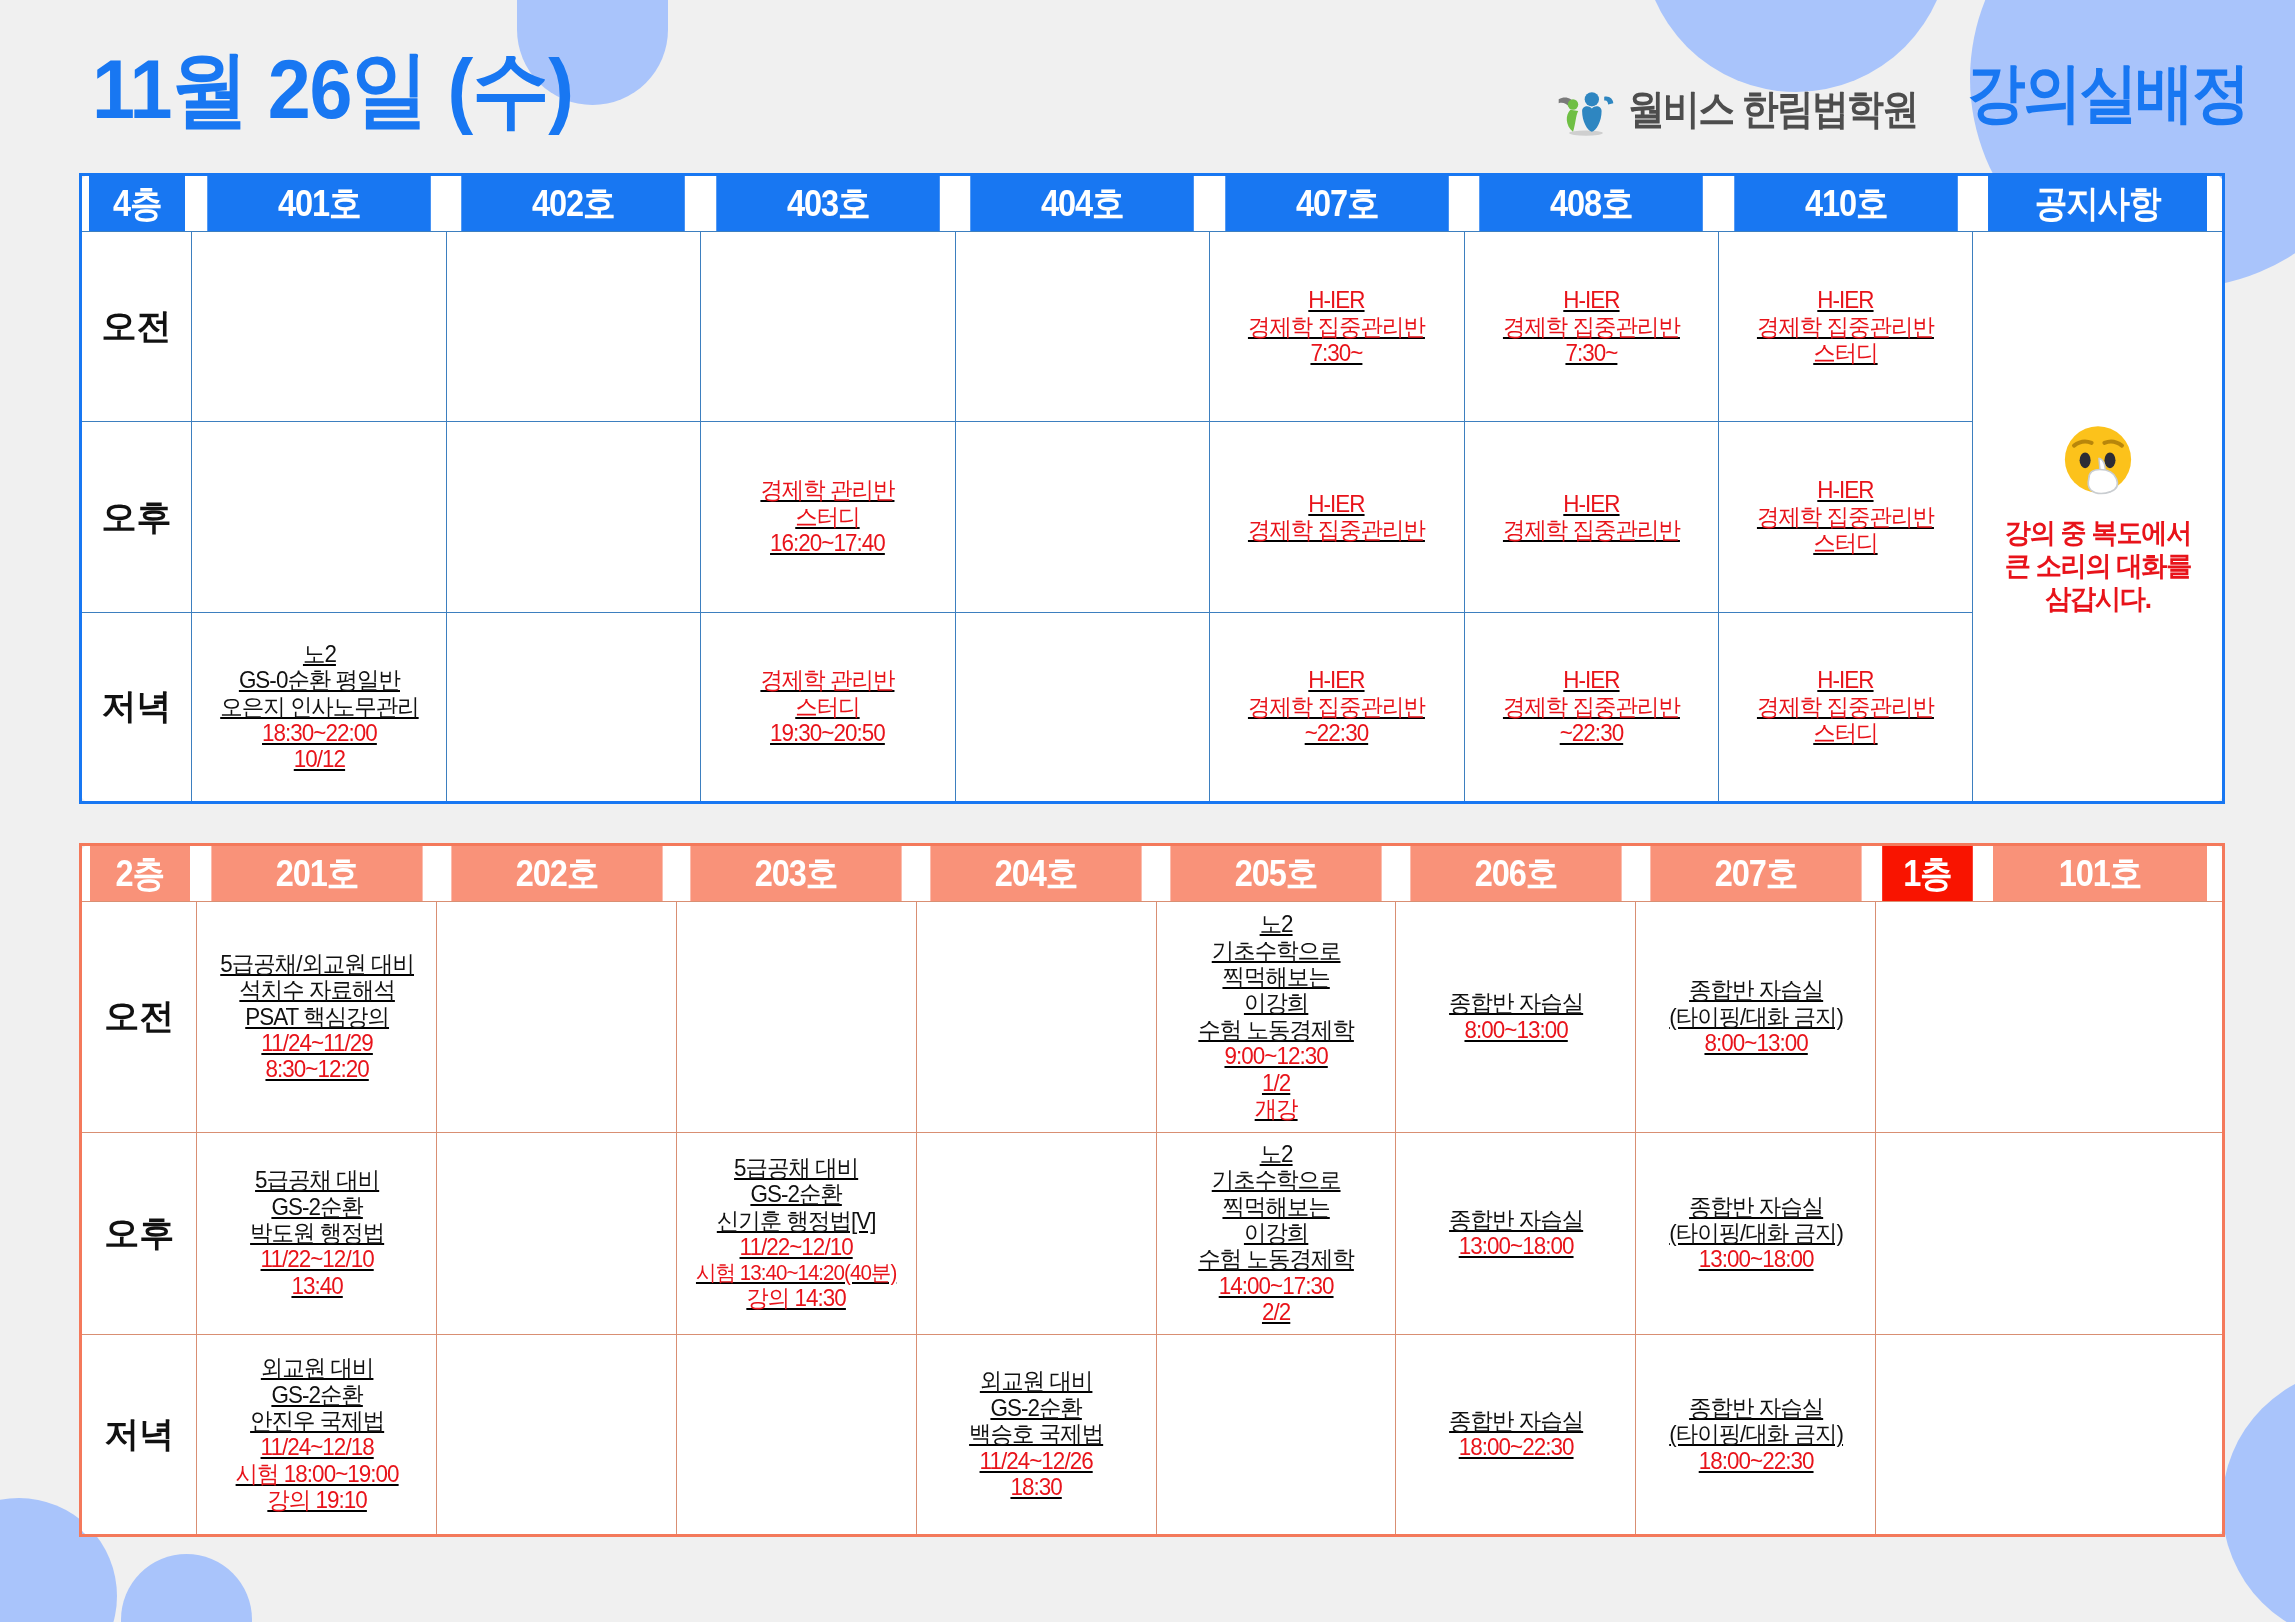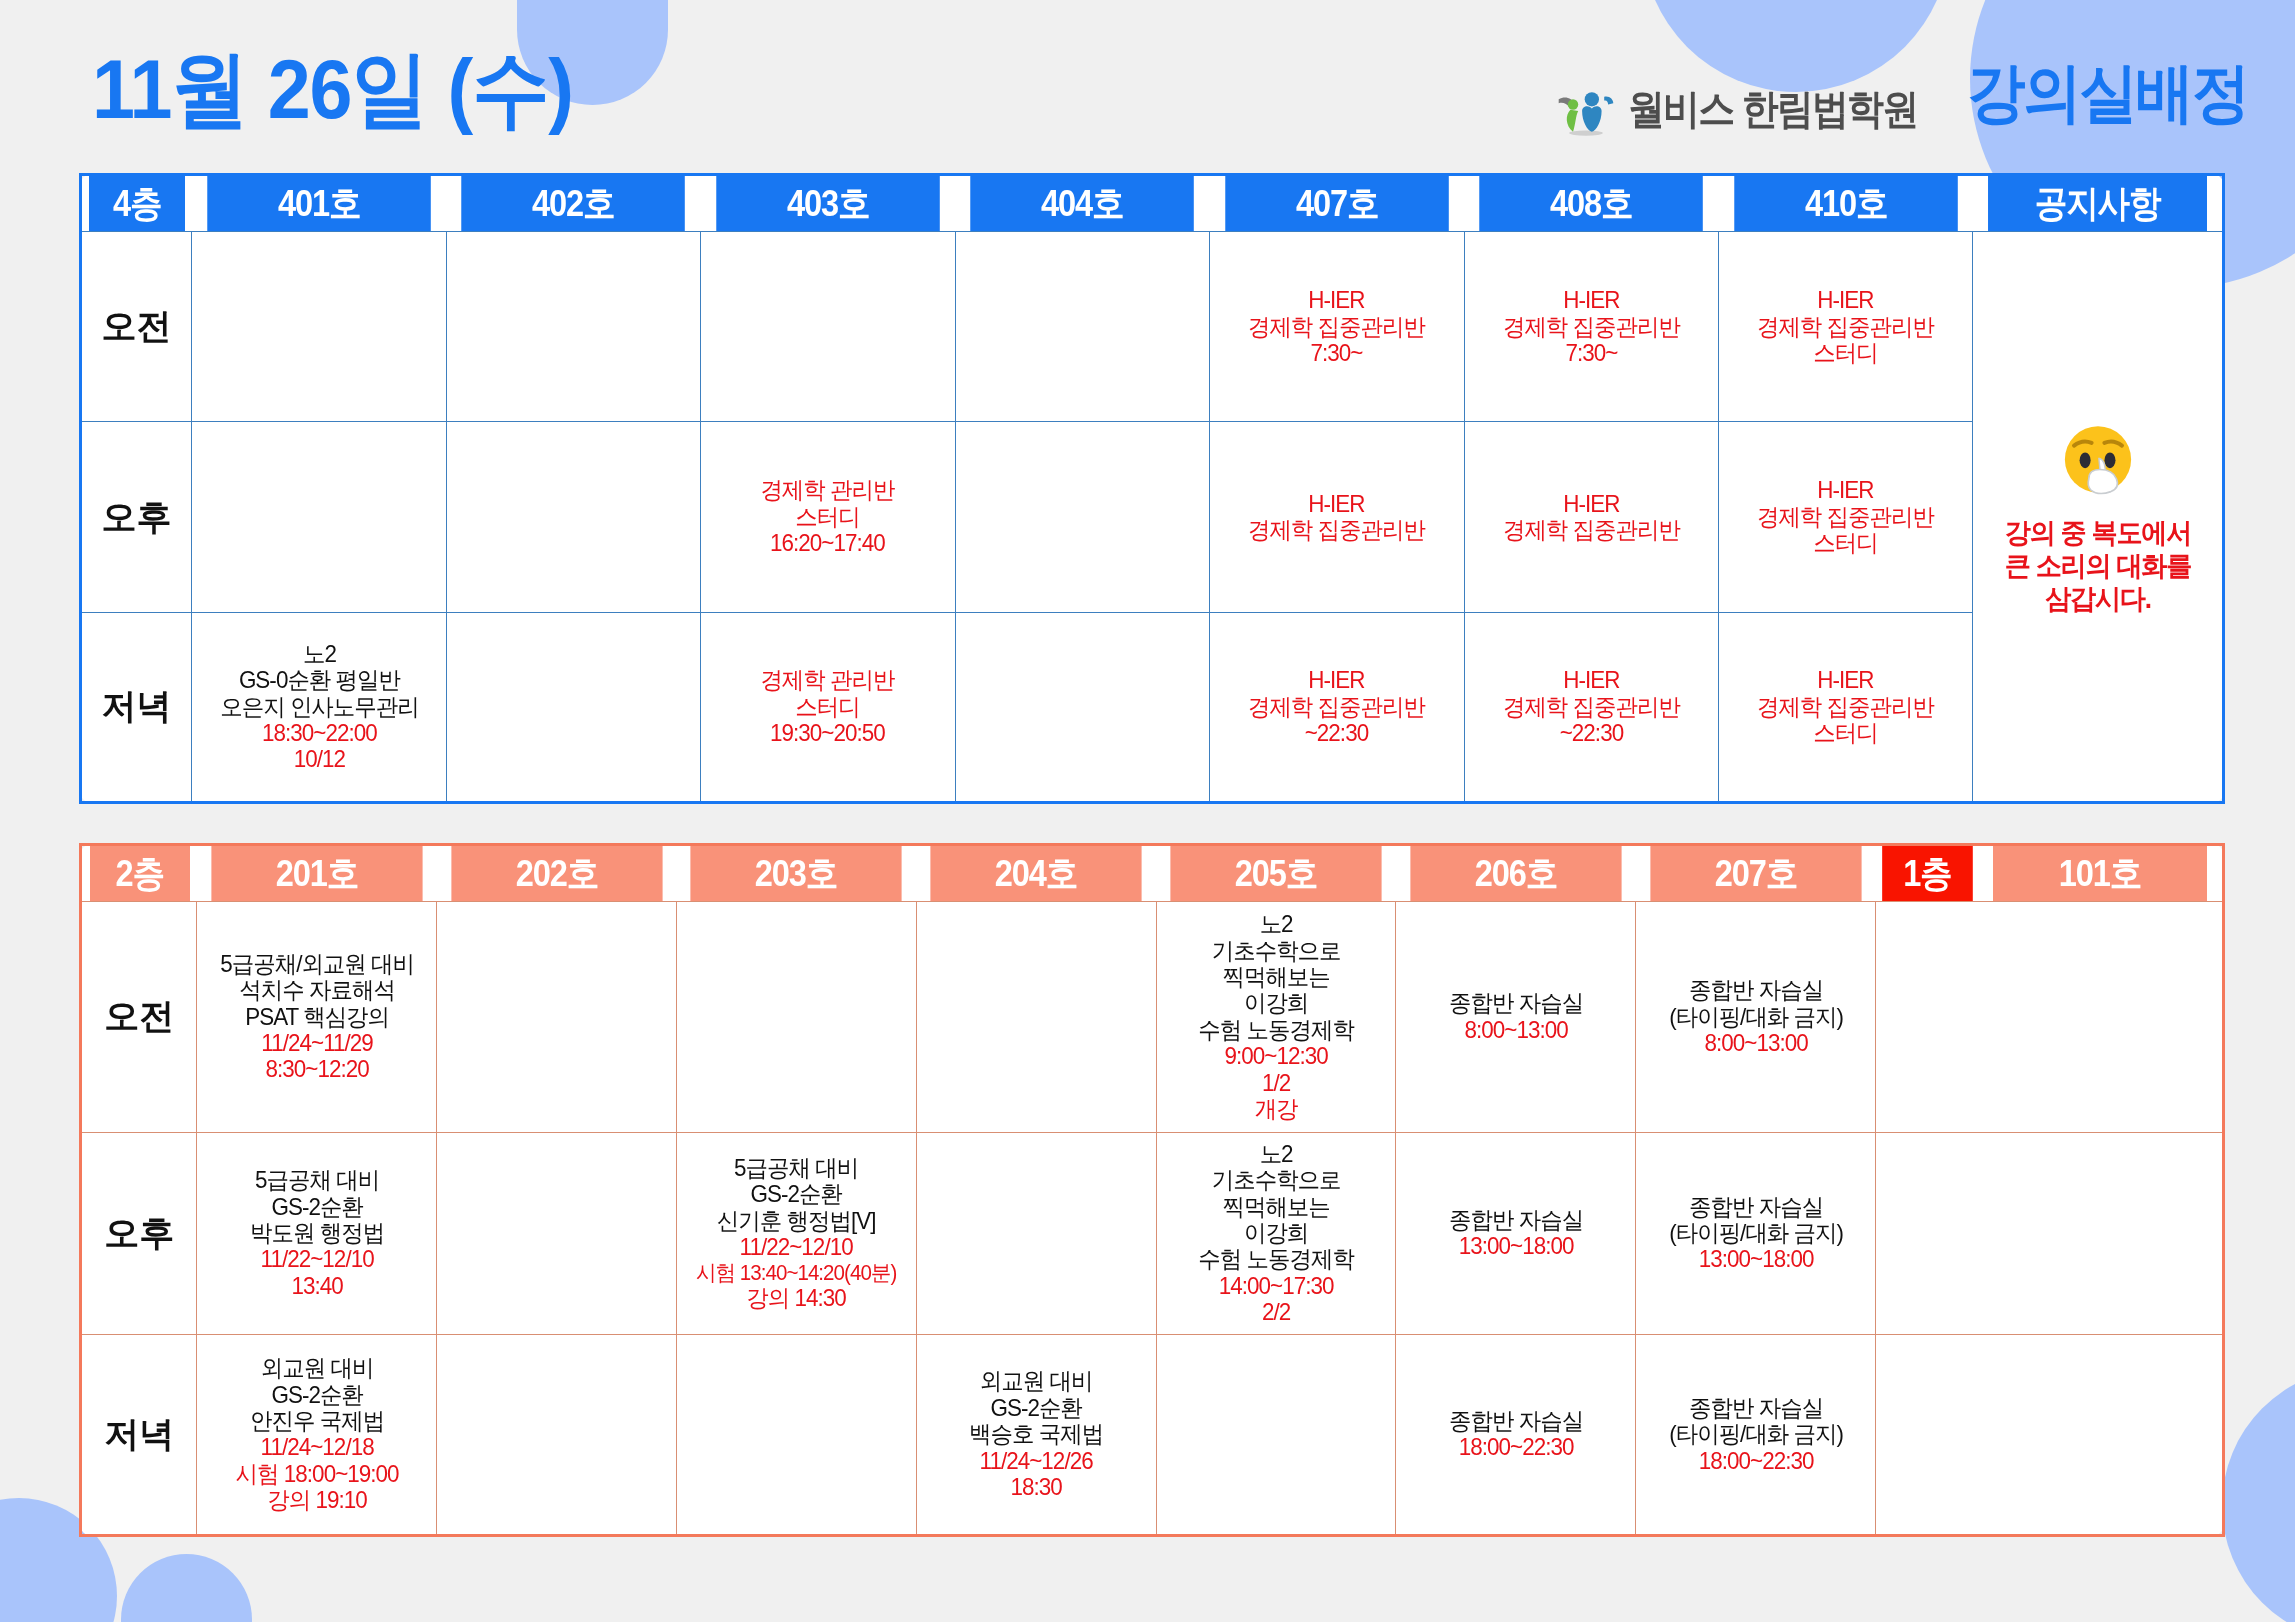--- a/index.html
+++ b/index.html
@@ -58,21 +58,21 @@
   #table-floor2 td, #table-floor2 th { border: 0.7px solid #d98f73; }
   #table-floor2 thead th {
     background: #f99279; color: #fff; border: none;
     font-size: 37px; font-weight: bold; letter-spacing: -1.3px;
     height: 54px; transform: scaleX(0.88);
   }
   #table-floor2 thead th.hot { background: #f91400; }
   #table-floor2 td { height: 190px; }
   #table-floor2 .rowlabel { font-size: 35px; font-weight: bold; color: #111; border-left: none; }
 
-  .cell-lines { line-height: 1.12; letter-spacing: -1px; }
+  .cell-lines { line-height: 1.12; letter-spacing: -1px; text-decoration: underline; }
   .ln { display: block; white-space: nowrap; transform: scaleX(0.95); }
   .ln.black { color: #111; font-size: 23.6px; }
   .ln.red   { color: #e8131a; font-size: 23.6px; }
   .ln.red-sm{ color: #e8131a; font-size: 21.6px; }
 
   
   .notice-cell { vertical-align: middle; }
   .notice-face { width: 92px; height: 92px; display: block; margin: 0 auto 6.5px; }
   .notice-text { color: #e8131a; font-size: 27.5px; font-weight: bold; line-height: 1.2; letter-spacing: -1.3px; }
   .notice-text .ln { transform: scaleX(0.95); }

